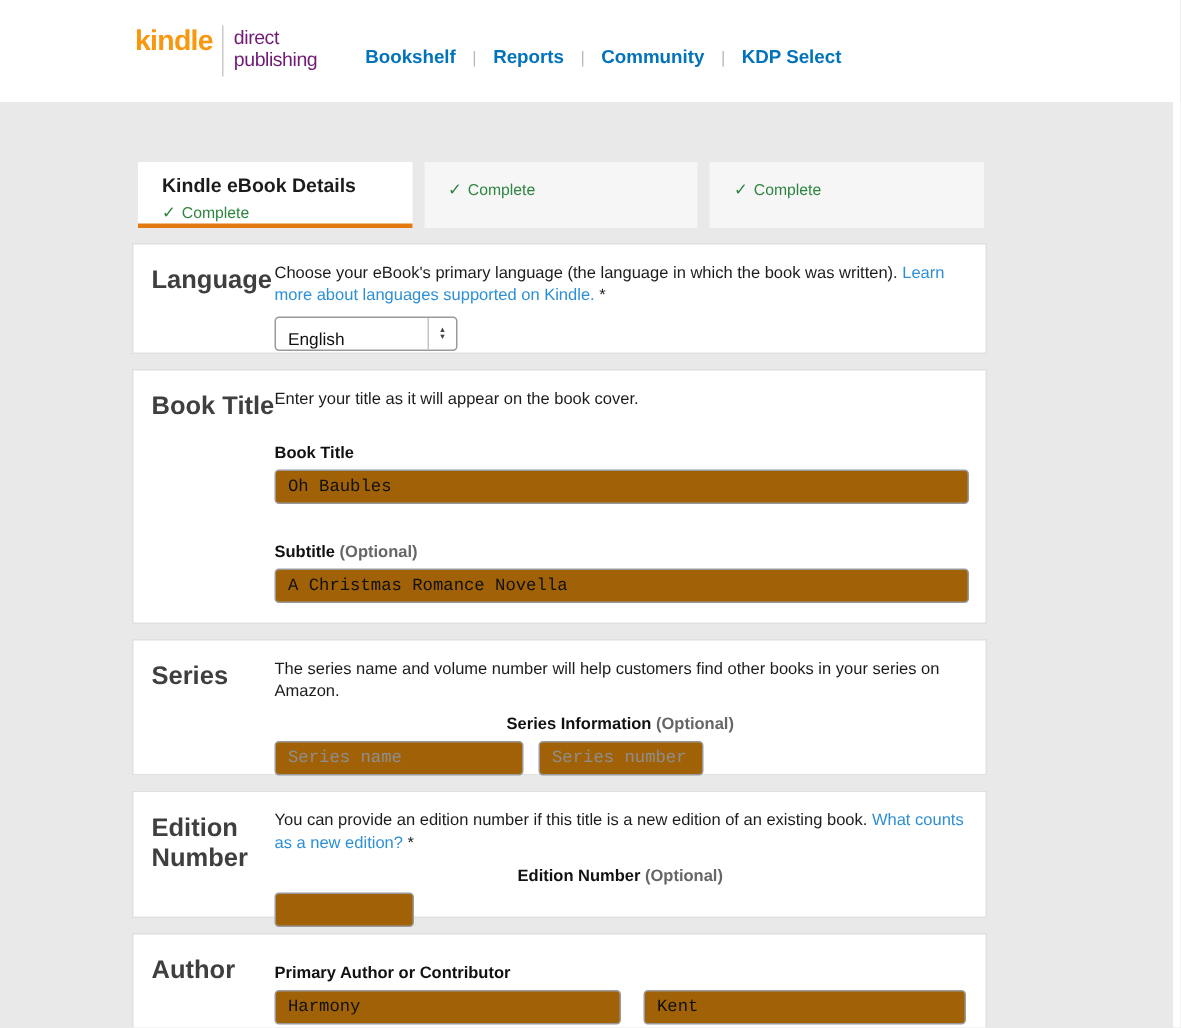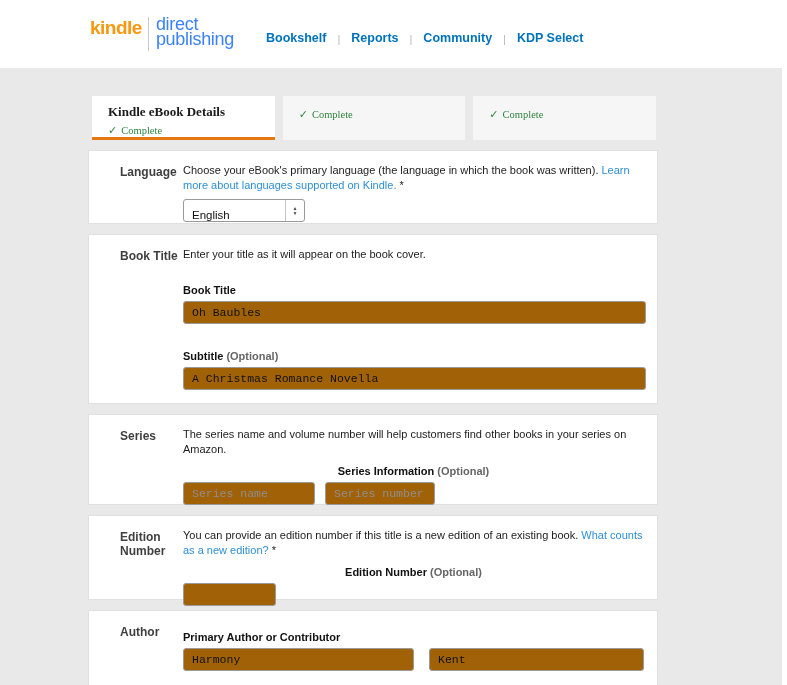--- a/index.html
+++ b/index.html
@@ -4,41 +4,41 @@
 <style>
   * { margin:0; padding:0; box-sizing:border-box; }
   html,body { width:787px; height:685px; overflow:hidden; background:#e9e9e9;
     font-family:"Liberation Sans", sans-serif; color:#222; }
 
   
   .header { position:relative; width:787px; height:68px; background:#fff; display:flex; align-items:center; }
   .logo { display:flex; align-items:flex-start; margin-left:90px; }
   .logo-kindle { color:#f7980f; font-size:19px; font-weight:bold; letter-spacing:-0.5px; }
   .logo-bar { width:1px; height:34px; background:#c9c9c9; margin:0 7px 0 6px; }
-  .logo-right { color:#3b82f6; font-size:18px; line-height:15px; letter-spacing:-0.3px; }
+  .logo-right { color:#701a75; font-size:13px; line-height:15px; letter-spacing:-0.3px; }
   .nav { display:flex; align-items:flex-end; margin-left:32px; margin-top:8px; }
   .nav-link { color:#0073bb; font-size:12.5px; font-weight:bold; cursor:pointer; }
   .nav-sep { color:#b9b9b9; font-size:11px; margin:0 11px; }
 
   
   .right-strip { position:absolute; top:68px; right:0; width:5px; height:617px; background:#fff; }
 
   
   .main { width:570px; margin-left:88px; }
-  .tabs { display:flex; gap:8px; margin-top:28px; margin-left:4px; width:564px;font-family:Liberation Serif, serif; }
+  .tabs { display:flex; gap:8px; margin-top:40px; margin-left:4px; width:564px; }
   .tab { flex:1 1 0; height:44px; padding:8px 0 0 16px; background:#f6f6f6; cursor:pointer; }
   .tab.active { background:#fff; border-bottom:3px solid #e47911; }
   .tab-title { font-size:13px; font-weight:bold; color:#1164bd; }
   .tab.active .tab-title { color:#1b1b1b; }
   .tab-status { margin-top:4px; font-size:10.5px; color:#2e8540; }
   .tab-status .check { font-size:11px; margin-right:4px; }
 
   
   .card { display:flex; background:#fff; border:1px solid #e0e0e0; margin-top:10px; width:570px; }
-  .card-label { width:94px; flex:0 0 94px; padding:14px 0 0 31px; font-size:12px; font-weight:bold; color:#3f3f3f; }
+  .card-label { width:94px; flex:0 0 94px; padding:14px 0 0 12px; font-size:17px; font-weight:bold; color:#3f3f3f; }
   .card-body { flex:1 1 auto; padding:12px 13px 0 0; }
   .desc { font-size:11px; line-height:15px; color:#1c1c1c; max-width:466px; }
   .desc a { color:#2e8fd4; text-decoration:none; cursor:pointer; }
   .field-label { font-size:11px; font-weight:bold; color:#111; }
   .optional { font-weight:bold; color:#666; }
   input.txt { height:23px; border:1px solid #9a9a9a; border-radius:3px; padding:0 8px;
     font-family:Liberation Mono, monospace; font-size:11.5px; color:#111; background:#a16207; }
   input.txt::placeholder { color:#8e8e8e; }
 
   
@@ -135,21 +135,21 @@
   </div>
 
   <div class="card card-series">
     <div class="card-label">Series</div>
     <div class="card-body">
       <div class="desc">The series name and volume number will help customers find other books in your series on Amazon.</div>
       <div class="field-label mt8">
         <span>Series Information</span><span class="optional"> (Optional)</span>
       </div>
       <div class="row mt5">
-        <input class="txt" style="width: 132px;" type="text" placeholder="Series name">
+        <input class="txt" style="width: 166px;" type="text" placeholder="Series name">
         <input class="txt" style="width: 110px;" type="text" placeholder="Series number">
       </div>
     </div>
   </div>
 
   <div class="card card-edition">
     <div class="card-label">Edition Number</div>
     <div class="card-body">
       <div class="desc">
         <span>You can provide an edition number if this title is a new edition of an existing book. </span><a>What counts as a new edition?</a><span> *</span>

